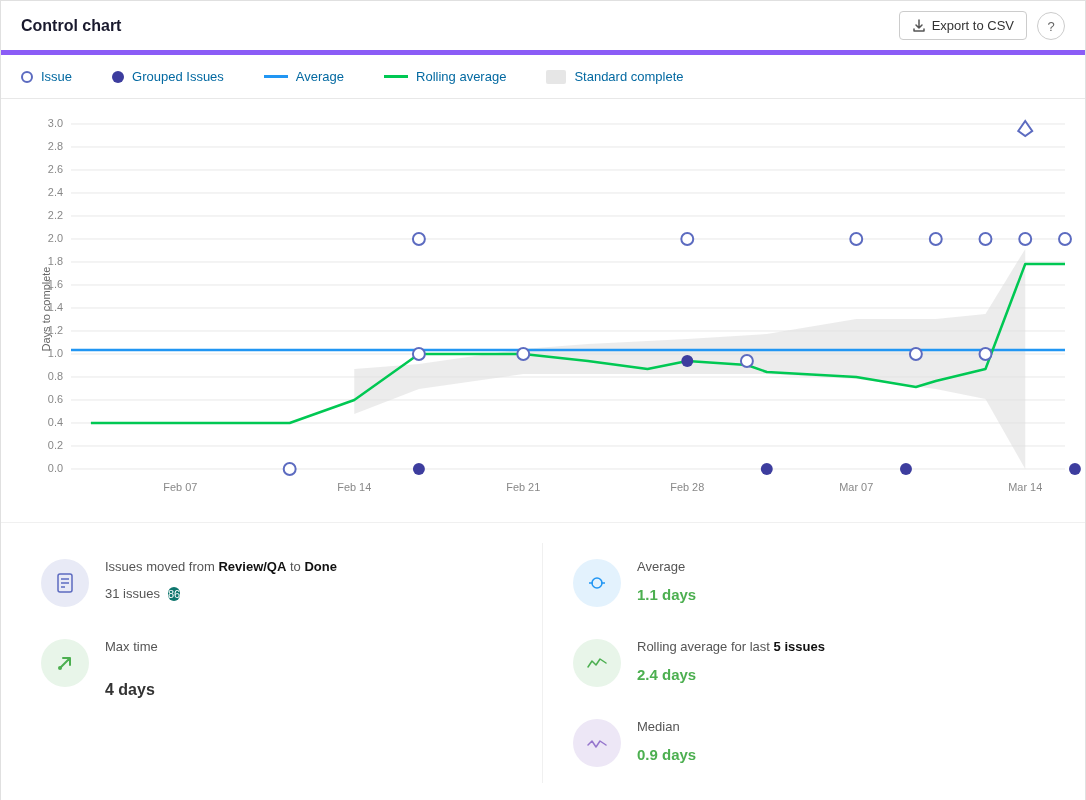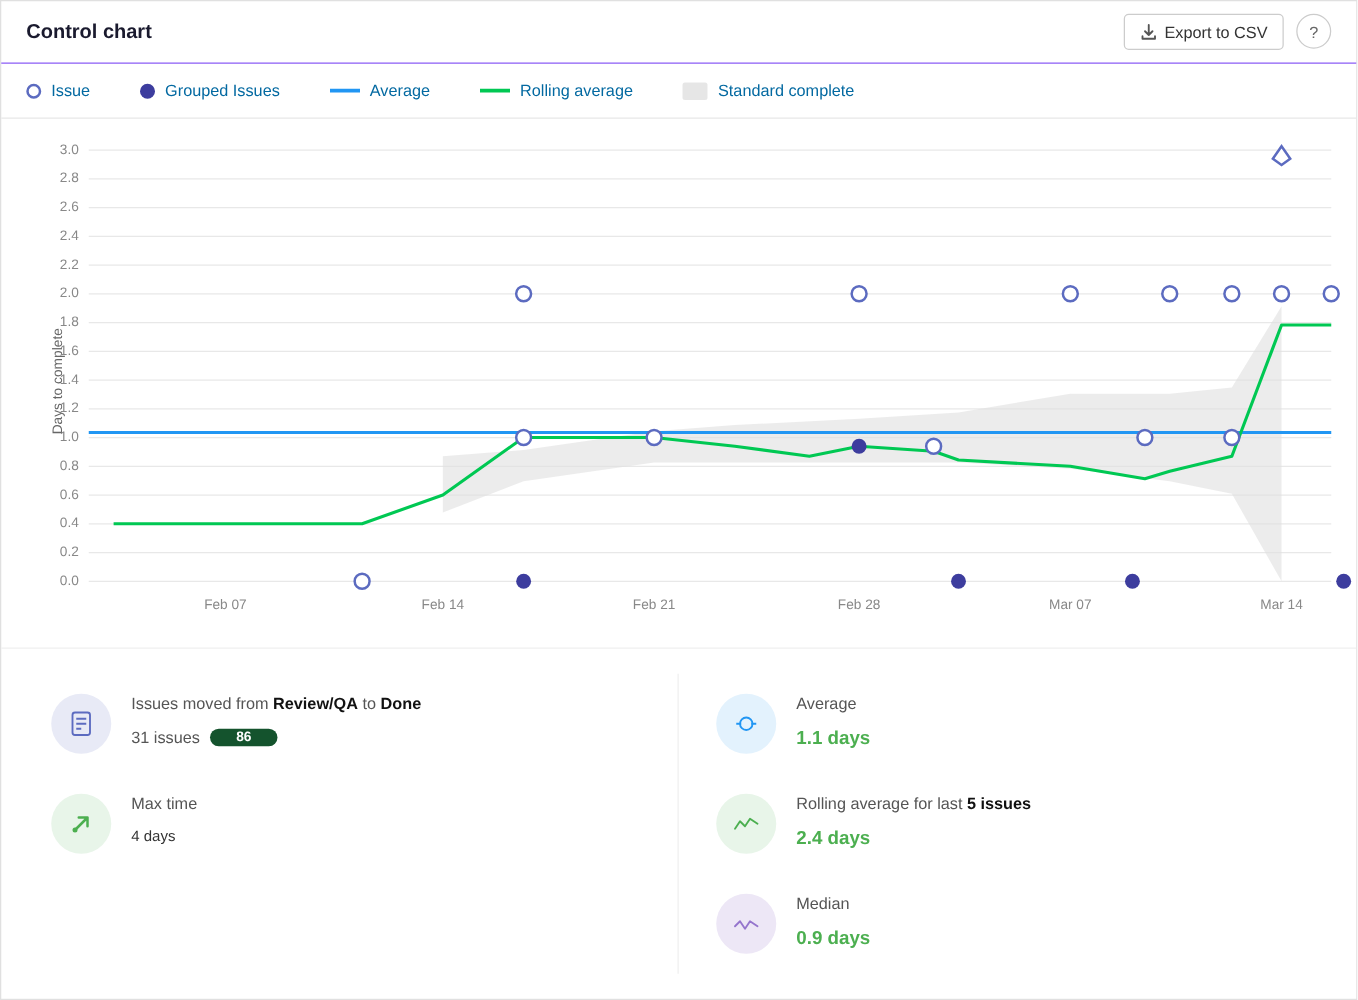--- a/index.html
+++ b/index.html
@@ -1,23 +1,23 @@
 <!DOCTYPE html>
 <html><head>
   <meta charset="utf-8">
   <style>
     * { box-sizing: border-box; margin: 0; padding: 0; }
     body { font-family: -apple-system, BlinkMacSystemFont, 'Segoe UI', sans-serif; background: #fff; color: #333; font-size: 13px; }
 
     .page { width: 1086px; min-height: 800px; background: #fff; border: 1px solid #e0e0e0; }
 
     
-    .header { display: flex; align-items: center; justify-content: space-between; padding: 10px 20px; border-bottom: 1px solid #8b5cf6; }
+    .header { display: flex; align-items: center; justify-content: space-between; padding: 10px 20px; border-bottom: 5px solid #8b5cf6; }
     .header-title { font-size: 16px; font-weight: 600; color: #1a1a2e; }
-    .header-actions { display: flex; align-items: flex-start; gap: 10px; }
+    .header-actions { display: flex; align-items: flex-end; gap: 10px; }
     .export-btn { display: flex; align-items: center; gap: 6px; border: 1px solid #ccc; border-radius: 4px; padding: 6px 12px; background: #fff; cursor: pointer; font-size: 13px; color: #333; }
     .help-btn { width: 28px; height: 28px; border: 1px solid #ccc; border-radius: 50%; background: #fff; cursor: pointer; display: flex; align-items: center; justify-content: center; font-size: 13px; color: #666; }
 
     
     .legend { display: flex; align-items: center; padding: 14px 20px; border-bottom: 1px solid #e8e8e8; gap: 40px; }
     .legend-item { display: flex; align-items: center; gap: 8px; font-size: 13px; color: #0369a1; }
     .legend-circle-outline { width: 12px; height: 12px; border-radius: 50%; border: 2px solid #5c6bc0; background: transparent; }
     .legend-circle-filled { width: 12px; height: 12px; border-radius: 50%; background: #3d3d9e; }
     .legend-line-blue { width: 24px; height: 3px; background: #2196f3; }
     .legend-line-green { width: 24px; height: 3px; background: #00c853; }
@@ -32,21 +32,21 @@
     .stats-section { padding: 20px 30px; display: grid; grid-template-columns: 1fr 1fr; gap: 0; border-top: 1px solid #f0f0f0; margin-top: 10px; }
     .stat-block { display: flex; align-items: flex-start; gap: 16px; padding: 16px 10px; }
     .stat-icon { width: 48px; height: 48px; border-radius: 50%; display: flex; align-items: center; justify-content: center; flex-shrink: 0; }
     .stat-icon-blue { background: #e8eaf6; }
     .stat-icon-green { background: #e8f5e9; }
     .stat-content { display: flex; flex-direction: column; gap: 12px; }
     .stat-label { font-size: 13px; color: #555; }
     .stat-label strong { color: #111; }
     .stat-value-row { display: flex; align-items: center; gap: 8px; font-size: 13px; color: #555; }
     .stat-value { font-size: 15px; font-weight: 600; color: #4caf50; }
-    .stat-value-large { font-size: 12px; font-weight: 400; }
+    .stat-value-large { font-size: 16px; font-weight: 700; margin-top: 15px; }
   </style>
 </head>
 <body>
 
 <div class="page">
 
   <div class="header">
     <span class="header-title">Control chart</span>
     <div class="header-actions">
       <button class="export-btn">
@@ -225,21 +225,21 @@
             <line x1="8" y1="12" x2="16" y2="12" stroke="#5c6bc0" stroke-width="1.5"></line>
             <line x1="8" y1="16" x2="12" y2="16" stroke="#5c6bc0" stroke-width="1.5"></line>
           </svg>
         </div>
         <div class="stat-content">
           <div class="stat-label">
             Issues moved from <strong>Review/QA</strong> to <strong>Done</strong>
           </div>
           <div class="stat-value-row">
             <span>31 issues</span>
-            <span style="color:#fff; background:#14532d; border-radius:10px; padding:1px 21px; font-size:11px;font-weight:bold;">86</span>
+            <span style="color:#fff; background:#0f766e; border-radius:10px; padding:1px 0; font-size:11px;">86</span>
           </div>
         </div>
       </div>
 
       <div class="stat-block">
         <div class="stat-icon stat-icon-green">
           <svg width="24" height="24" viewBox="0 0 24 24" fill="none">
             <path d="M7 17L17 7M17 7H10M17 7v7" stroke="#4caf50" stroke-width="2" stroke-linecap="round" stroke-linejoin="round"></path>
             <circle cx="7" cy="17" r="2" fill="#4caf50"></circle>
           </svg>

